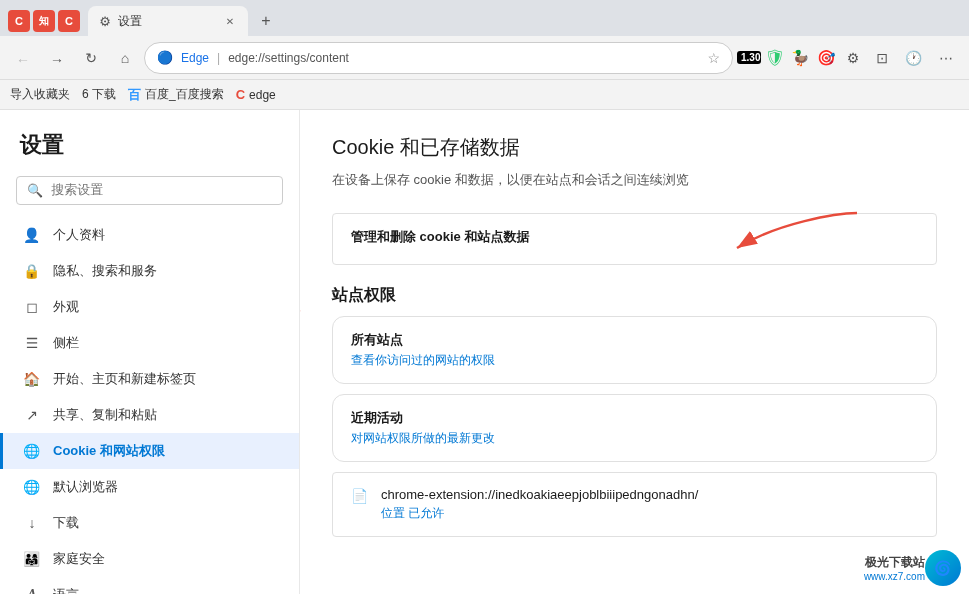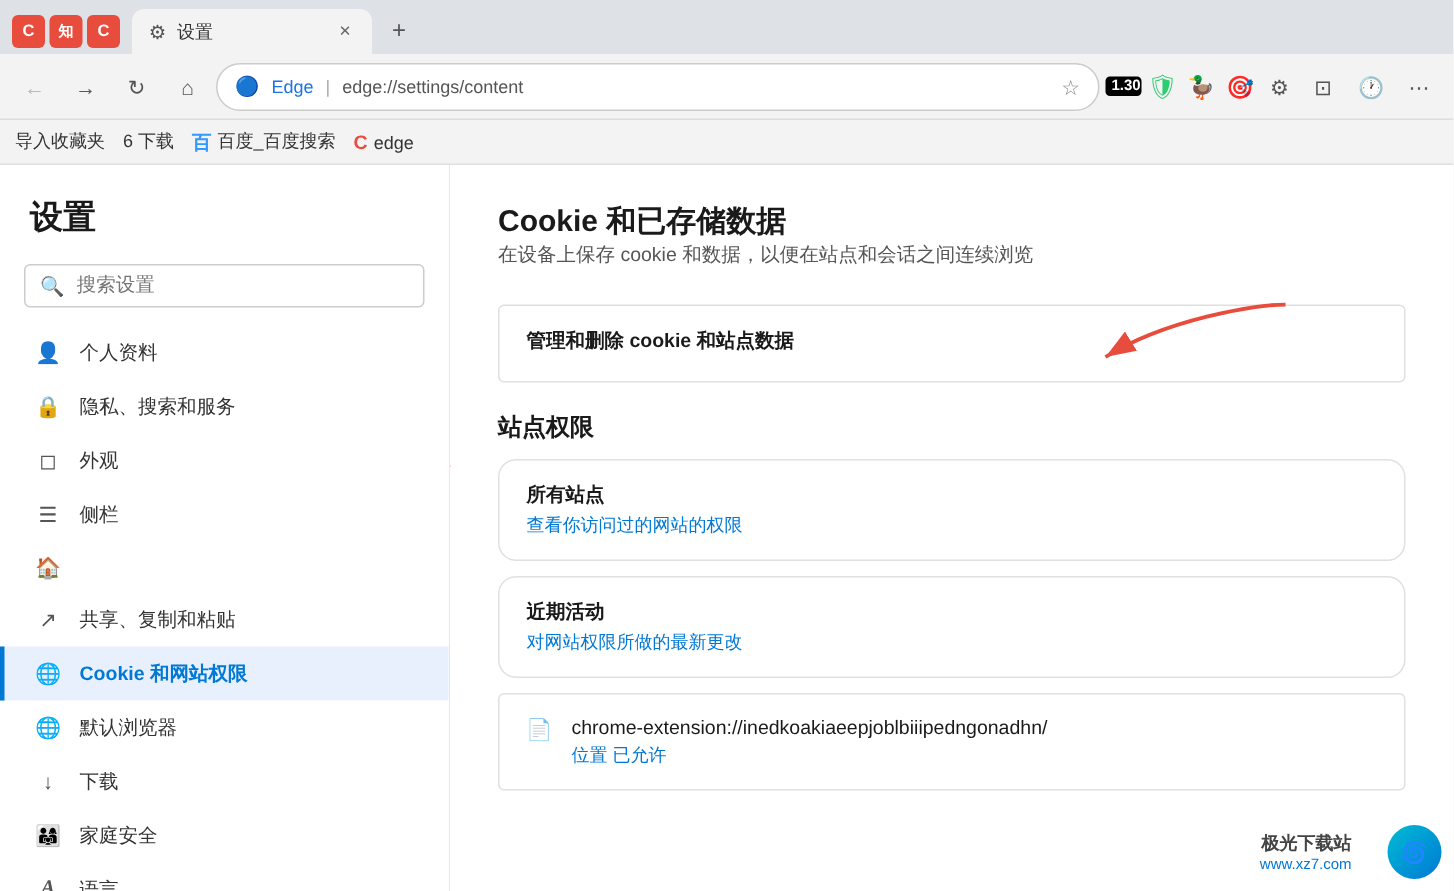--- a/index.html
+++ b/index.html
@@ -42,40 +42,40 @@
     .search-box input { border: none; outline: none; font-size: 13px; color: #4c1d95; flex: 1; background: transparent; font-family: Liberation Mono, monospace; }
     .search-icon-wrap { color: #888; font-size: 13px; }
 
     .sidebar-item { display: flex; align-items: center; padding: 9px 20px; cursor: pointer; gap: 12px; font-size: 13px; color: #333; border-left: 3px solid transparent; }
     .sidebar-item.active { background: #e8f0fe; border-left-color: #0078d4; color: #0078d4; font-weight: 600; }
     .sidebar-item-icon { width: 18px; text-align: center; font-size: 14px; color: #555; flex-shrink: 0; }
     .sidebar-item.active .sidebar-item-icon { color: #0078d4; }
 
     
     .content { flex: 1; padding: 24px 32px; overflow-y: auto; background: #fff; }
-    .page-title { font-size: 20px; font-weight: 700; color: #1a1a1a; }
+    .page-title { font-size: 20px; font-weight: 400; color: #1a1a1a; margin-bottom: 10px; }
     .page-desc { font-size: 13px; color: #555; margin-bottom: 24px; }
 
     .content-card { border: 1px solid #e0e0e0; border-radius: 4px; padding: 14px 18px; margin-bottom: 16px; cursor: pointer; background: #fff; }
     .content-card-title { font-size: 13px; font-weight: 600; color: #1a1a1a; margin-bottom: 4px; }
 
     .section-title { font-size: 16px; font-weight: 700; color: #1a1a1a; margin: 20px 0 10px 0; }
 
     .site-permission-card { border: 1px solid #e0e0e0; border-radius: 12px; padding: 14px 18px; margin-bottom: 10px; cursor: pointer; background: #fff; }
     .site-permission-title { font-size: 13px; font-weight: 600; color: #1a1a1a; margin-bottom: 3px; }
     .site-permission-desc { font-size: 12px; color: #0078d4; }
 
     .extension-item { display: flex; align-items: flex-start; gap: 10px; padding: 14px 18px; border: 1px solid #e0e0e0; border-radius: 4px; margin-bottom: 10px; background: #fff; }
     .extension-icon { width: 20px; height: 20px; color: #888; font-size: 14px; flex-shrink: 0; margin-top: 1px; }
     .extension-info { flex: 1; }
     .extension-url { font-size: 13px; color: #1a1a1a; font-weight: 500; margin-bottom: 3px; }
     .extension-status { font-size: 12px; color: #0078d4; }
 
     
-    .watermark { position: fixed; bottom: 8px; right: 8px; display: flex; align-items: center; gap: 24px; z-index: 9999; }
+    .watermark { position: fixed; bottom: 8px; right: 8px; display: flex; align-items: center; gap: 0; z-index: 9999; }
     .watermark-circle { width: 36px; height: 36px; border-radius: 50%; background: linear-gradient(135deg, #00bcd4, #0078d4); display: flex; align-items: center; justify-content: center; }
     .favicon-gear { color: #555; font-size: 13px; }
 
     
     .ext-icon { width: 24px; height: 24px; display: flex; align-items: center; justify-content: center; cursor: pointer; }
   </style>
 </head>
 <body>
 
 <div>
@@ -169,20 +169,21 @@
     <div class="sidebar-item">
       <span class="sidebar-item-icon">◻</span>
       <span>外观</span>
     </div>
     <div class="sidebar-item">
       <span class="sidebar-item-icon">☰</span>
       <span>侧栏</span>
     </div>
     <div class="sidebar-item" style="position:relative;">
       <span class="sidebar-item-icon">🏠</span>
+      <span>开始、主页和新建标签页</span>
 
     </div>
     <div class="sidebar-item" style="position:relative;">
       <span class="sidebar-item-icon">↗</span>
       <span>共享、复制和粘贴</span>
     </div>
     <div class="sidebar-item active">
       <span class="sidebar-item-icon">🌐</span>
       <span>Cookie 和网站权限</span>
     </div>

